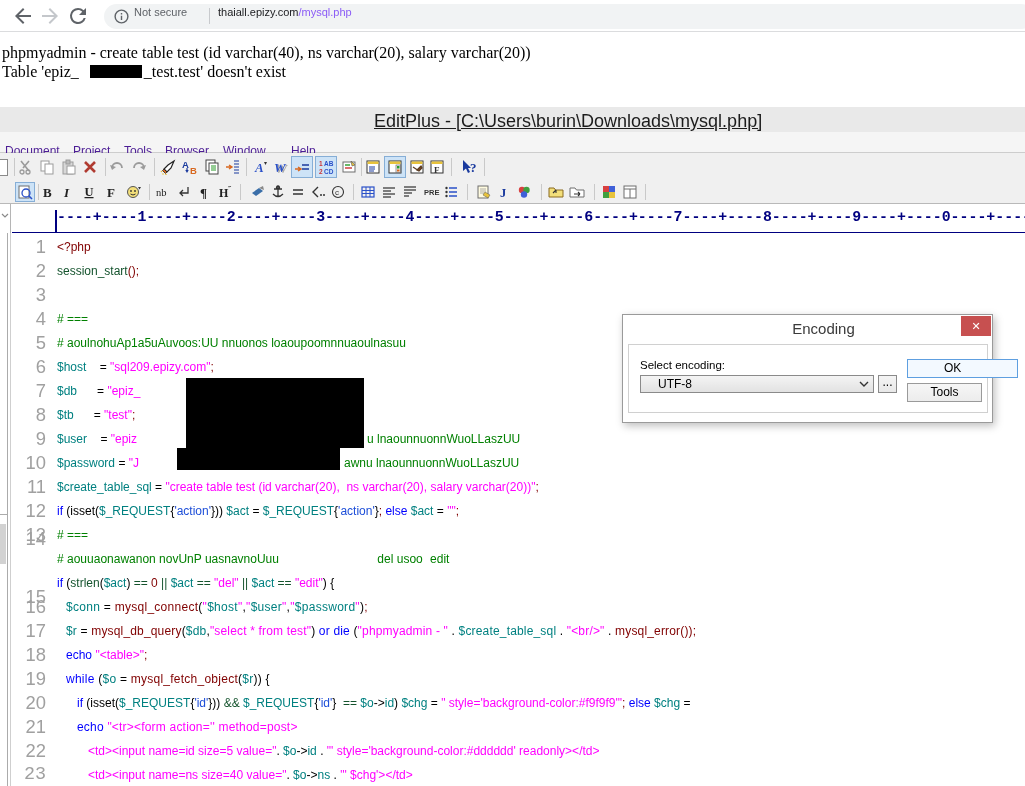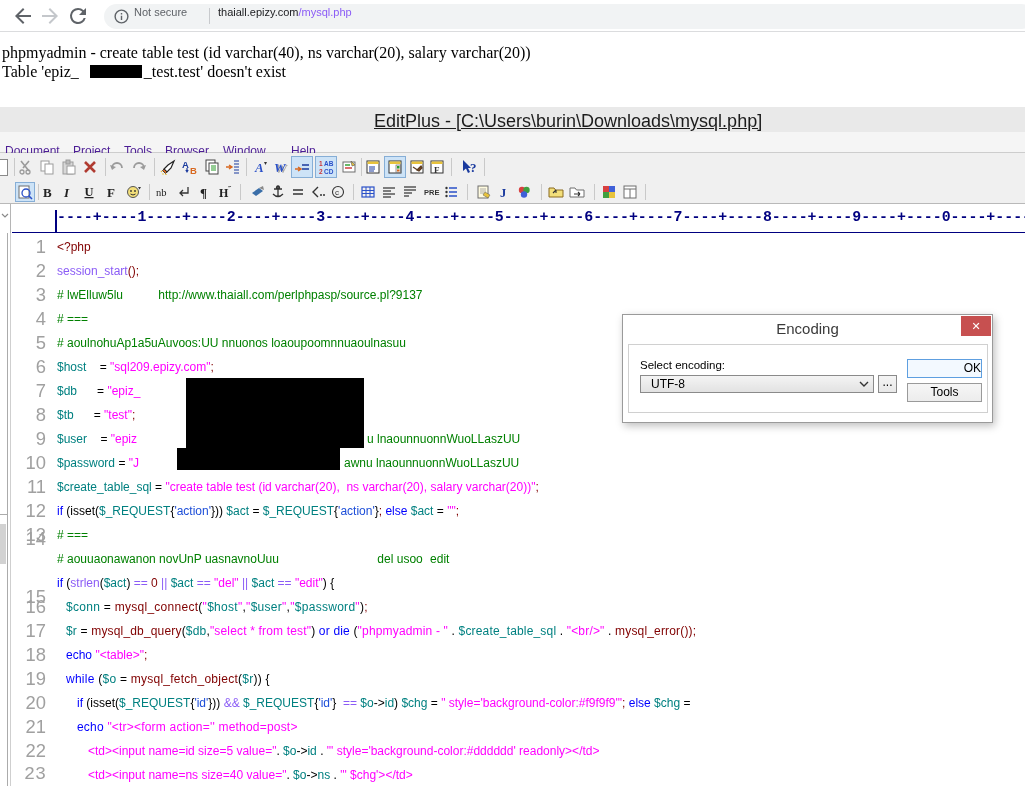--- a/index.html
+++ b/index.html
@@ -23,21 +23,21 @@
 
 #ruler{left:0;top:204px;width:1025px;height:29px;background:#fff;}
 #rultxt{font-family:"Liberation Mono",monospace;font-weight:bold;font-size:14.9px;color:#000080;letter-spacing:0;top:5px;left:57px;white-space:pre;}
 
 .ln{position:absolute;width:46px;text-align:right;font-size:18.4px;color:#a0a0a0;line-height:24px;transform:translateY(2px);}
 .cl{position:absolute;font-size:12px;line-height:24px;white-space:pre;color:#000;transform:translateY(2px);}
 .c{color:#008000;}
 .v{color:#008080;}
 .s{color:#ff00ff;}
 .m{color:#800000;}
-.r{color:#8b5cf6;margin-top:40px;}
+.r{color:#14532d;margin-top:40px;}
 .k{color:#0000ff;}
 .o{color:#1d4ed8;}
 
 #dlg{left:622px;top:314px;width:369px;height:107px;background:#fff;border:1px solid #9a9a9a;box-shadow:2px 3px 8px rgba(0,0,0,0.25);}
 </style>
 </head>
 <body>
 
 <div class="abs" id="chrome">
   <svg class="abs" style="left:11px;top:4px" width="24" height="24" viewBox="0 0 24 24">
@@ -310,21 +310,20 @@
 </div>
 
 <div class="abs" id="code" style="left:0;top:233px;width:1025px;height:553px;background:#fff;">
 <div style="position:absolute;left:186px;top:145px;width:178px;height:70px;background:#000;"></div>
     <div style="position:absolute;left:177px;top:215px;width:163px;height:22px;background:#000;"></div>
 <div class="ln" style="top:0px;">1</div>
 <div class="cl" style="left:57px;top:0px;"><span class="m">&lt;?php</span></div>
 <div class="ln" style="top:24px;">2</div>
 <div class="cl" style="left:57px;top:24px;"><span class="r">session_start</span><span class="m">();</span></div>
 <div class="ln" style="top:48px;">3</div>
-<div class="cl" style="left:57px;top:48px;"><span class="c"># <span style="display:inline-block;width:88px;overflow:hidden;vertical-align:top;white-space:nowrap;">lwElluw5lu</span> http://www.thaiall.com/perlphpasp/source.pl?9137</span></div>
 <div class="ln" style="top:72px;">4</div>
 <div class="cl" style="left:57px;top:72px;"><span class="c"># ===</span></div>
 <div class="ln" style="top:96px;">5</div>
 <div class="cl" style="left:57px;top:96px;"><span class="c"># <span style="display:inline-block;width:408px;overflow:hidden;vertical-align:top;white-space:nowrap;">aoulnohuAp1a5uAuvoos:UU nnuonos loaoupoomnnuaoulnasuu</span></span></div>
 <div class="ln" style="top:120px;">6</div>
 <div class="cl" style="left:57px;top:120px;"><span class="v">$host</span>    <span class="b">= </span><span class="s">"sql209.epizy.com"</span><span class="m">;</span></div>
 <div class="ln" style="top:144px;">7</div>
 <div class="cl" style="left:57px;top:144px;"><span class="v">$db</span>      <span class="b">= </span><span class="s">"epiz_</span></div>
 <div class="ln" style="top:168px;">8</div>
 <div class="cl" style="left:57px;top:168px;"><span class="v">$tb</span>      <span class="b">= </span><span class="s">"test"</span><span class="m">;</span></div>
@@ -361,25 +360,25 @@
 <div class="cl c" style="left:367px;top:192px;"><span style="display:inline-block;width:191px;overflow:hidden;white-space:nowrap;">u lnaounnuonnWuoLLaszUU</span></div>
 <div class="cl c" style="left:344px;top:216px;"><span style="display:inline-block;width:242px;overflow:hidden;white-space:nowrap;">awnu lnaounnuonnWuoLLaszUU</span></div>
 </div>
 
 <div class="abs" style="left:7px;top:233px;width:1px;height:553px;background:#ababab;"></div>
 <div class="abs" style="left:10px;top:233px;width:1px;height:553px;background:#cfcfcf;"></div>
 <div class="abs" style="left:0;top:514px;width:7px;height:1px;background:#ababab;"></div>
 <div class="abs" style="left:0px;top:524px;width:6px;height:40px;background:#d2d2d2;"></div>
 
 <div class="abs" id="dlg">
-  <div class="abs" style="width:100%;text-align:center;top:5px;font-size:15px;color:#3a3a3a;">Encoding</div>
+  <div class="abs" style="width:100%;text-align:center;top:5px;font-size:15px;color:#3a3a3a;margin-left:16px;">Encoding</div>
   <div class="abs" style="left:338px;top:1px;width:30px;height:20px;background:#c75050;color:#fff;text-align:center;font-size:11px;line-height:20px;">✕</div>
   <div class="abs" style="left:5px;top:29px;width:358px;height:67px;border:1px solid #d0d0d0;"></div>
   <div class="abs" style="left:17px;top:44px;font-size:11.5px;color:#000;">Select encoding:</div>
-  <div class="abs" style="left:17px;top:60px;width:232px;height:16px;background:linear-gradient(#f4f4f4,#e2e2e2);border:1px solid #8a8a8a;font-size:12px;line-height:16px;"><span style="margin-left:10px;">UTF-8</span>
+  <div class="abs" style="left:17px;top:60px;width:232px;height:16px;background:linear-gradient(#f4f4f4,#e2e2e2);border:1px solid #8a8a8a;font-size:12px;line-height:16px;"><span style="margin-left:17px;">UTF-8</span>
     <svg class="abs" style="left:218px;top:5px;" width="10" height="8" viewBox="0 0 10 8">
         <path d="M1 1l4 4 4-4" stroke="#333" stroke-width="1.4" fill="none"></path>
       </svg>
   </div>
   <div class="abs" style="left:255px;top:60px;width:17px;height:16px;background:linear-gradient(#f4f4f4,#e8e8e8);border:1px solid #8a8a8a;text-align:center;font-size:12px;line-height:12px;">...</div>
-  <div class="abs" style="left:284px;top:44px;width:73px;height:17px;background:#f3f9ff;border:1px solid #5e9fe0;text-align:right;font-size:12px;line-height:17px;">OK</div>
+  <div class="abs" style="left:284px;top:44px;width:73px;height:17px;background:#f3f9ff;border:1px solid #5e9fe0;text-align:left;font-size:12px;line-height:17px;padding-left:36px;">OK</div>
   <div class="abs" style="left:284px;top:68px;width:73px;height:17px;background:linear-gradient(#f6f6f6,#ececec);border:1px solid #9a9a9a;text-align:center;font-size:12px;line-height:17px;">Tools</div>
 </div>
 
 </body></html>

